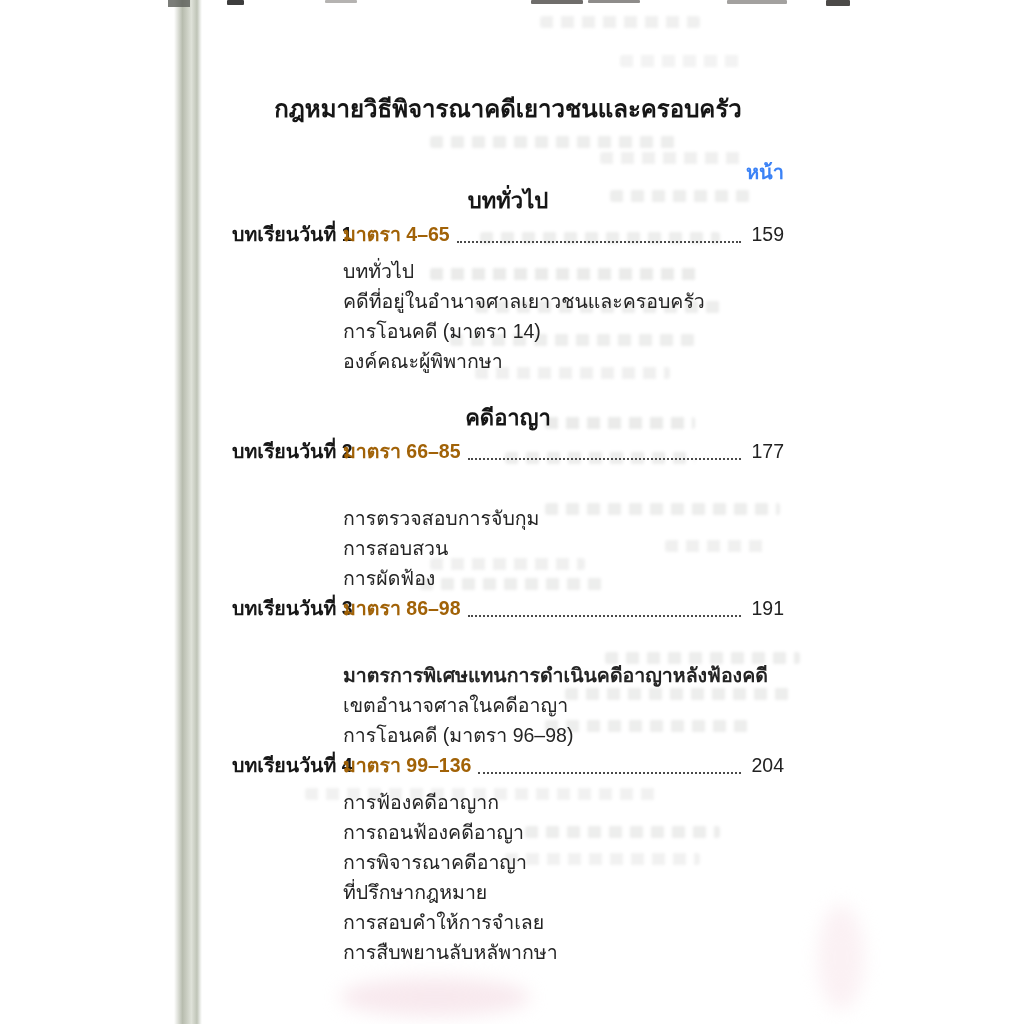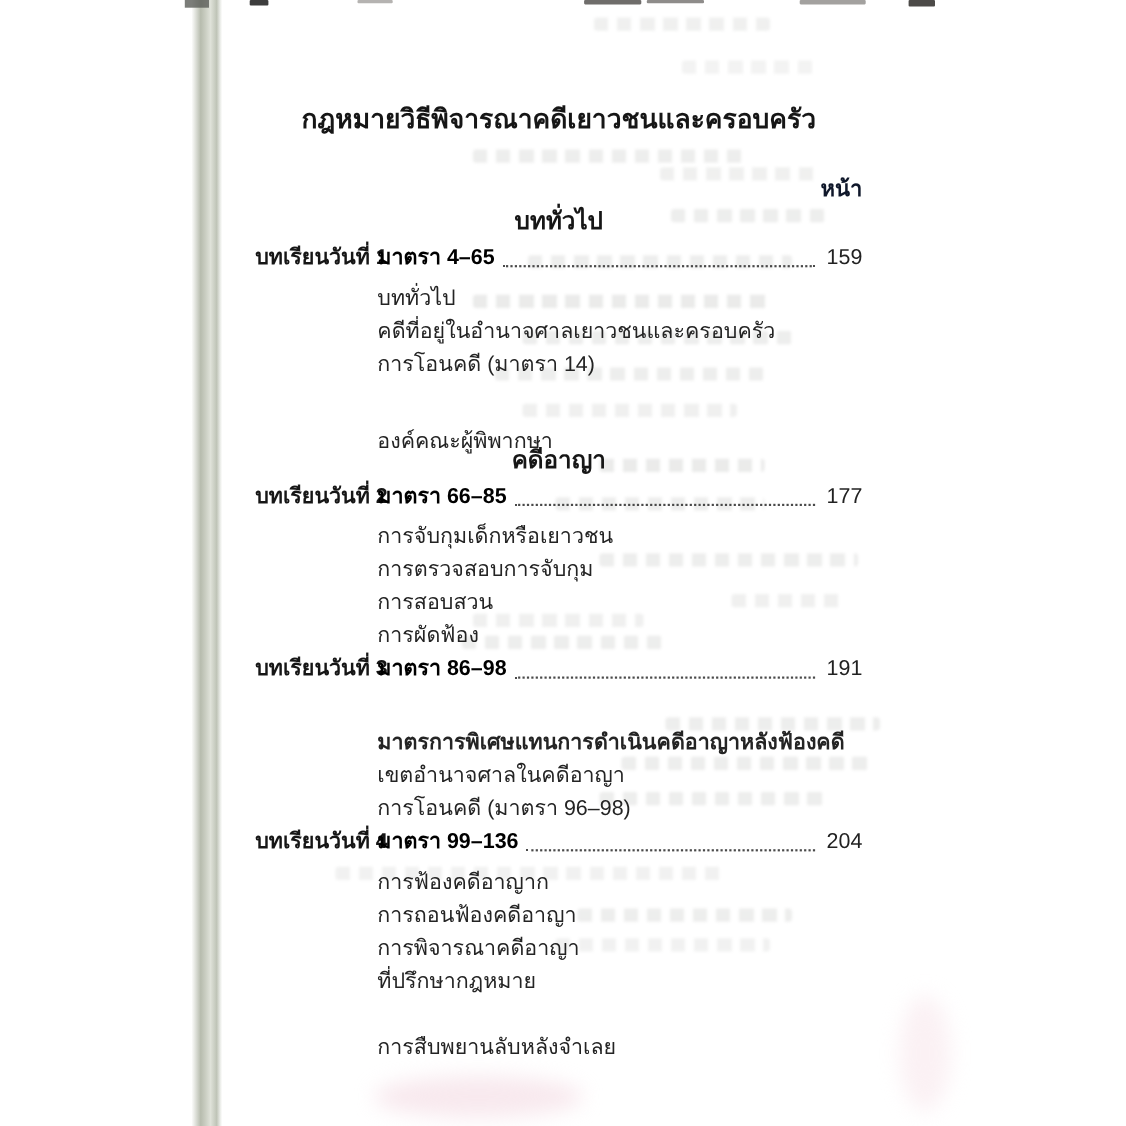--- a/index.html
+++ b/index.html
@@ -28,34 +28,34 @@
   }
   .pink{position:absolute;border-radius:50%;filter:blur(9px);}
 
   .title{
     position:absolute;left:232px;top:92px;width:552px;
     text-align:center;font-size:24px;font-weight:bold;
     line-height:34px;white-space:nowrap;color:#161616;
   }
   .page-col-label{
     position:absolute;left:232px;top:158px;width:552px;
-    text-align:right;font-size:20px;font-weight:bold;line-height:28px;color:#0f172a;
+    text-align:right;font-size:20px;font-weight:bold;line-height:28px;color:#3b82f6;
   }
   .toc{position:absolute;left:0;top:0;width:1024px;height:1024px;}
   .toc-heading{
     position:absolute;left:232px;width:552px;text-align:center;
     font-size:22px;font-weight:bold;line-height:30px;white-space:nowrap;color:#161616;
   }
   .toc-row{
     position:absolute;left:232px;width:552px;
     display:flex;align-items:flex-end;
     font-size:19.5px;line-height:27px;white-space:nowrap;
   }
   .toc-row .lesson-label{width:111px;font-weight:bold;flex:0 0 auto;color:#161616;}
-  .toc-row .range{font-weight:bold;flex:0 0 auto;color:#000000;}
+  .toc-row .range{font-weight:bold;flex:0 0 auto;color:#a16207;}
   .toc-row .leader{
     flex:1 1 auto;height:0;border-bottom:2px dotted #4a4a4a;
     margin:0 3px 5px 7px;min-width:20px;
   }
   .toc-row .pagenum{flex:0 0 auto;width:40px;text-align:right;color:#222;}
   .toc-sub{
     position:absolute;left:343px;font-size:19.5px;line-height:27px;
     white-space:nowrap;color:#242424;
   }
 </style>
@@ -105,29 +105,28 @@
     <div class="toc-heading" style="top: 186px;">บททั่วไป</div>
     <div class="toc-row" style="top: 221px;">
       <span class="lesson-label">บทเรียนวันที่ 1</span>
       <span class="range">มาตรา 4–65</span>
       <span class="leader"></span>
       <span class="pagenum">159</span>
     </div>
     <div class="toc-sub" style="top: 258px;">บททั่วไป</div>
     <div class="toc-sub" style="top: 288px;">คดีที่อยู่ในอำนาจศาลเยาวชนและครอบครัว</div>
     <div class="toc-sub" style="top: 318px;">การโอนคดี (มาตรา 14)</div>
-    <div class="toc-sub" style="top: 348px; margin-top: 40px;">องค์คณะผู้พิพากษา</div>
+    <div class="toc-sub" style="top: 348px;">องค์คณะผู้พิพากษา</div>
     <div class="toc-heading" style="top: 403px;">คดีอาญา</div>
     <div class="toc-row" style="top: 438px;">
       <span class="lesson-label">บทเรียนวันที่ 2</span>
       <span class="range">มาตรา 66–85</span>
       <span class="leader"></span>
       <span class="pagenum">177</span>
     </div>
-    <div class="toc-sub" style="top: 475px;">การจับกุมเด็กหรือเยาวชน</div>
     <div class="toc-sub" style="top: 505px;">การตรวจสอบการจับกุม</div>
     <div class="toc-sub" style="top: 535px;">การสอบสวน</div>
     <div class="toc-sub" style="top: 565px;">การผัดฟ้อง</div>
     <div class="toc-row" style="top: 595px;">
       <span class="lesson-label">บทเรียนวันที่ 3</span>
       <span class="range">มาตรา 86–98</span>
       <span class="leader"></span>
       <span class="pagenum">191</span>
     </div>
     <div class="toc-sub" style="top: 662px; font-weight: bold;">มาตรการพิเศษแทนการดำเนินคดีอาญาหลังฟ้องคดี</div>
@@ -136,14 +135,15 @@
     <div class="toc-row" style="top: 752px;">
       <span class="lesson-label">บทเรียนวันที่ 4</span>
       <span class="range">มาตรา 99–136</span>
       <span class="leader"></span>
       <span class="pagenum">204</span>
     </div>
     <div class="toc-sub" style="top: 789px;">การฟ้องคดีอาญาก</div>
     <div class="toc-sub" style="top: 819px;">การถอนฟ้องคดีอาญา</div>
     <div class="toc-sub" style="top: 849px;">การพิจารณาคดีอาญา</div>
     <div class="toc-sub" style="top: 879px;">ที่ปรึกษากฎหมาย</div>
-    <div class="toc-sub" style="top: 939px;">การสืบพยานลับหลังจำเลย</div>
+    <div class="toc-sub" style="top: 909px;">การสอบคำให้การจำเลย</div>
+    <div class="toc-sub" style="top: 939px;">การสืบพยานลับหลัพากษา</div>
   </div>
 
 </body></html>

